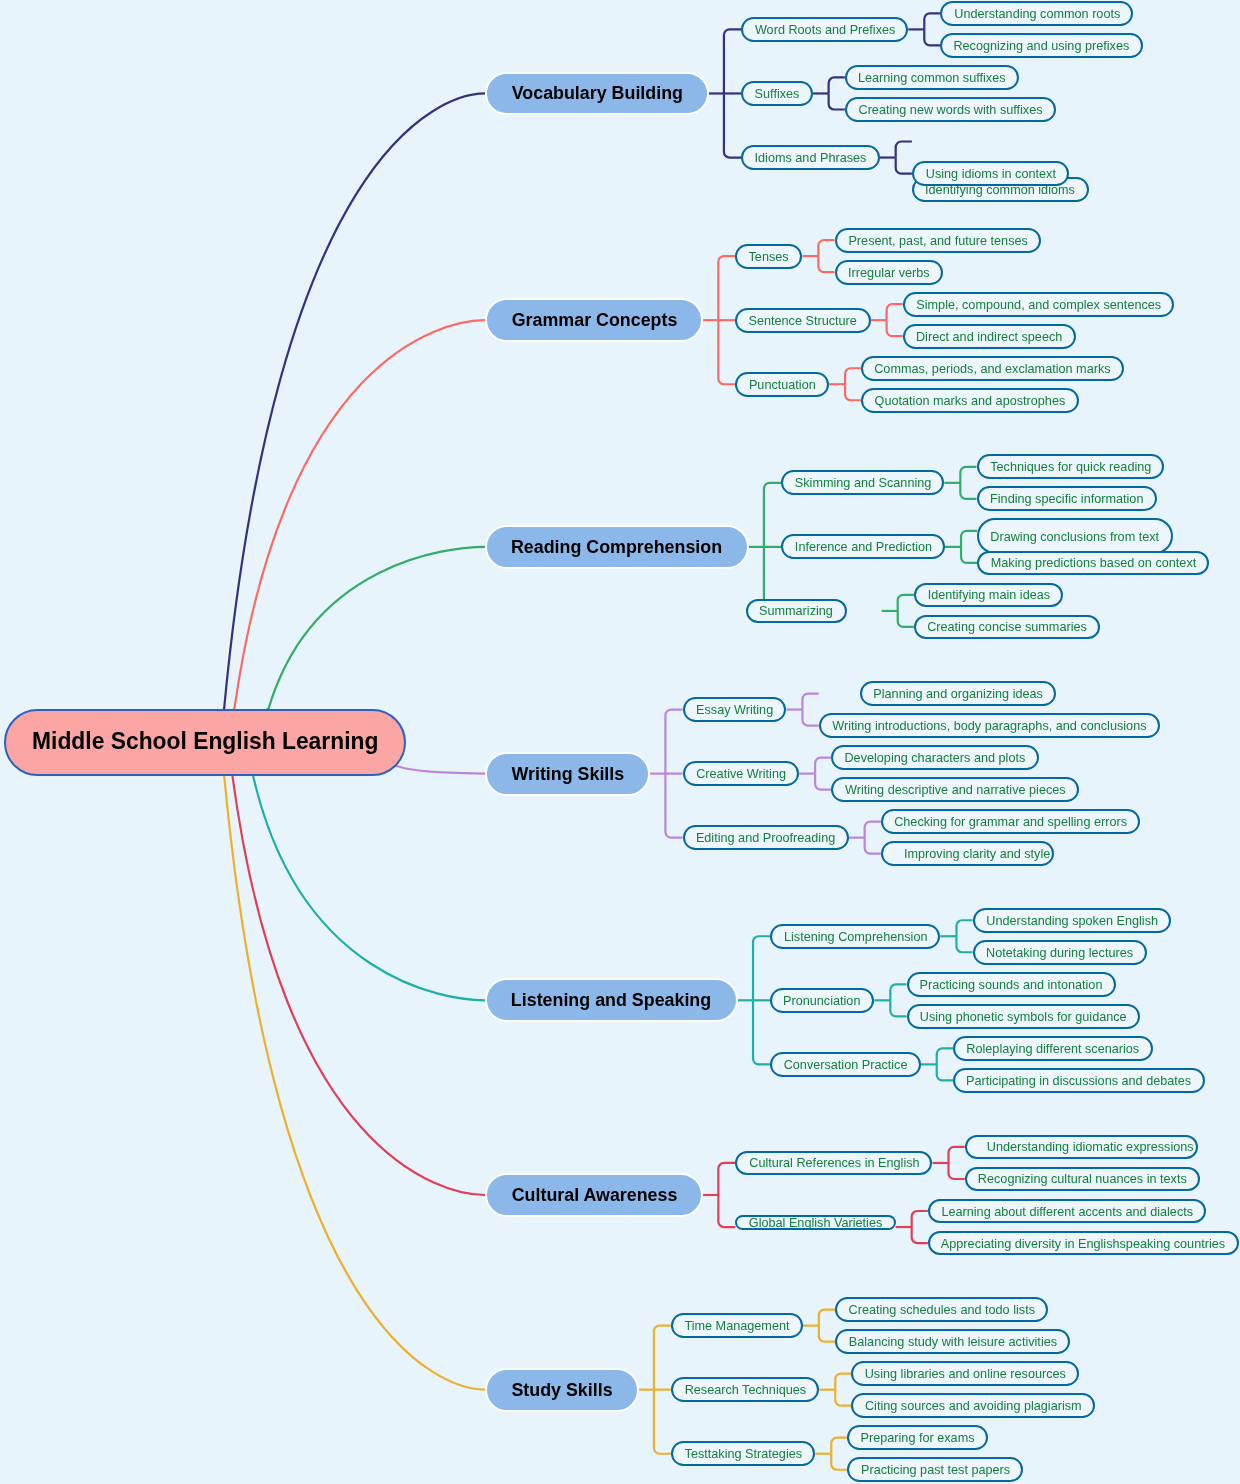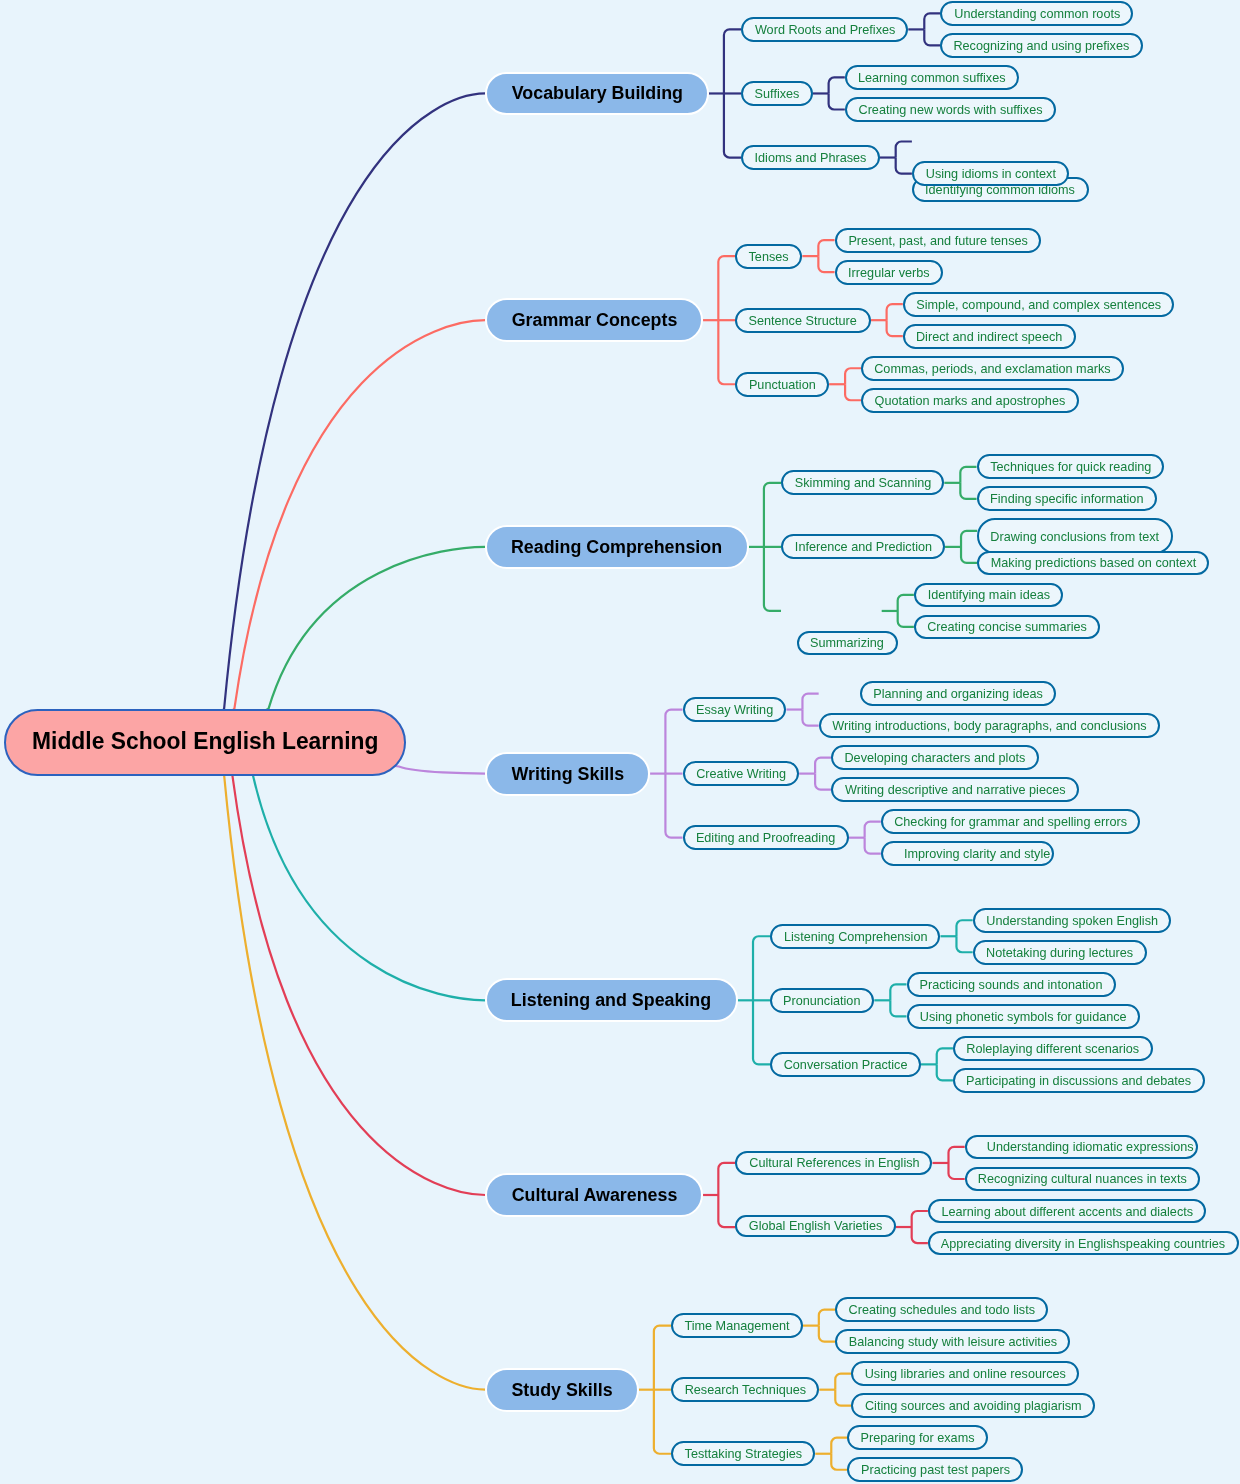--- a/index.html
+++ b/index.html
@@ -207,21 +207,21 @@
       </div>
       <div class="node l2-node" style="left: 781.022px; top: 534.495px; width: 164.017px; height: 24.8px;">
         <span>Inference and Prediction</span>
       </div>
       <div class="node l3-node" style="left: 977.239px; top: 518.48px; width: 195.628px; height: 36px;">
         <span>Drawing conclusions from text</span>
       </div>
       <div class="node l3-node" style="left: 977.239px; top: 550.51px; width: 232.245px; height: 24.8px;">
         <span>Making predictions based on context</span>
       </div>
-      <div class="node l2-node" style="left: 797px; top: 598.555px; width: 100.657px; height: 24.8px; margin-top: 32px;">
+      <div class="node l2-node" style="left: 746px; top: 598.555px; width: 100.657px; height: 24.8px;">
         <span>Summarizing</span>
       </div>
       <div class="node l3-node" style="left: 913.878px; top: 582.54px; width: 149.23px; height: 24.8px;">
         <span>Identifying main ideas</span>
       </div>
       <div class="node l3-node" style="left: 913.878px; top: 614.57px; width: 186.486px; height: 24.8px;">
         <span>Creating concise summaries</span>
       </div>
       <div class="node l1-node" style="left: 485.3px; top: 751.705px; width: 164.813px; height: 43.8px;">
         <span>Writing Skills</span>
@@ -288,21 +288,21 @@
       </div>
       <div class="node l2-node" style="left: 735.439px; top: 1150.56px; width: 197.058px; height: 24.8px;">
         <span>Cultural References in English</span>
       </div>
       <div class="node l3-node" style="left: 964.697px; top: 1134.55px; width: 233.644px; height: 24.8px; justify-content: flex-end;">
         <span>Understanding idiomatic expressions</span>
       </div>
       <div class="node l3-node" style="left: 964.697px; top: 1166.58px; width: 235.759px; height: 24.8px;">
         <span>Recognizing cultural nuances in texts</span>
       </div>
-      <div class="node l2-node" style="left: 735.439px; top: 1214.62px; width: 160.244px; height: 22px;">
+      <div class="node l2-node" style="left: 735.439px; top: 1214.62px; width: 160.244px; height: 15px;">
         <span>Global English Varieties</span>
       </div>
       <div class="node l3-node" style="left: 927.883px; top: 1198.61px; width: 278.476px; height: 24.8px;">
         <span>Learning about different accents and dialects</span>
       </div>
       <div class="node l3-node" style="left: 927.883px; top: 1230.64px; width: 311.03px; height: 24.8px;">
         <span>Appreciating diversity in Englishspeaking countries</span>
       </div>
       <div class="node l1-node" style="left: 485.3px; top: 1367.77px; width: 153.27px; height: 43.8px;">
         <span>Study Skills</span>

